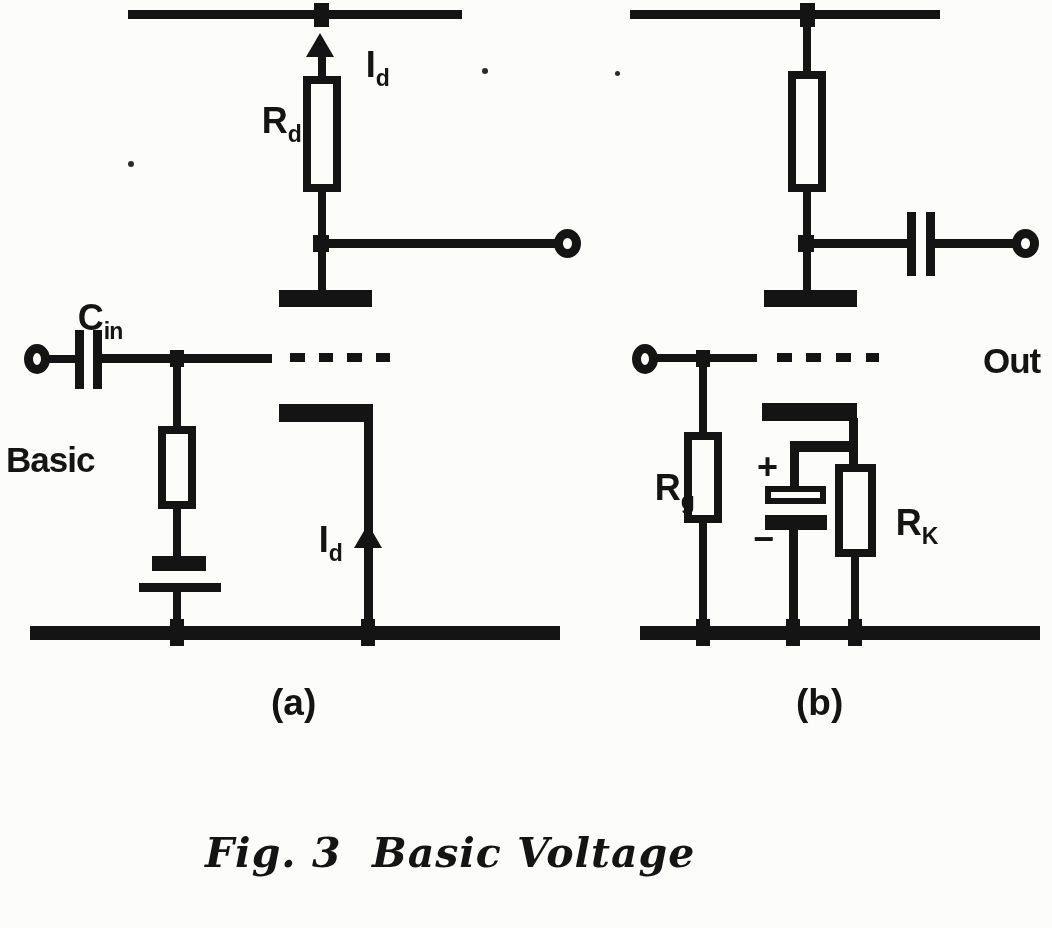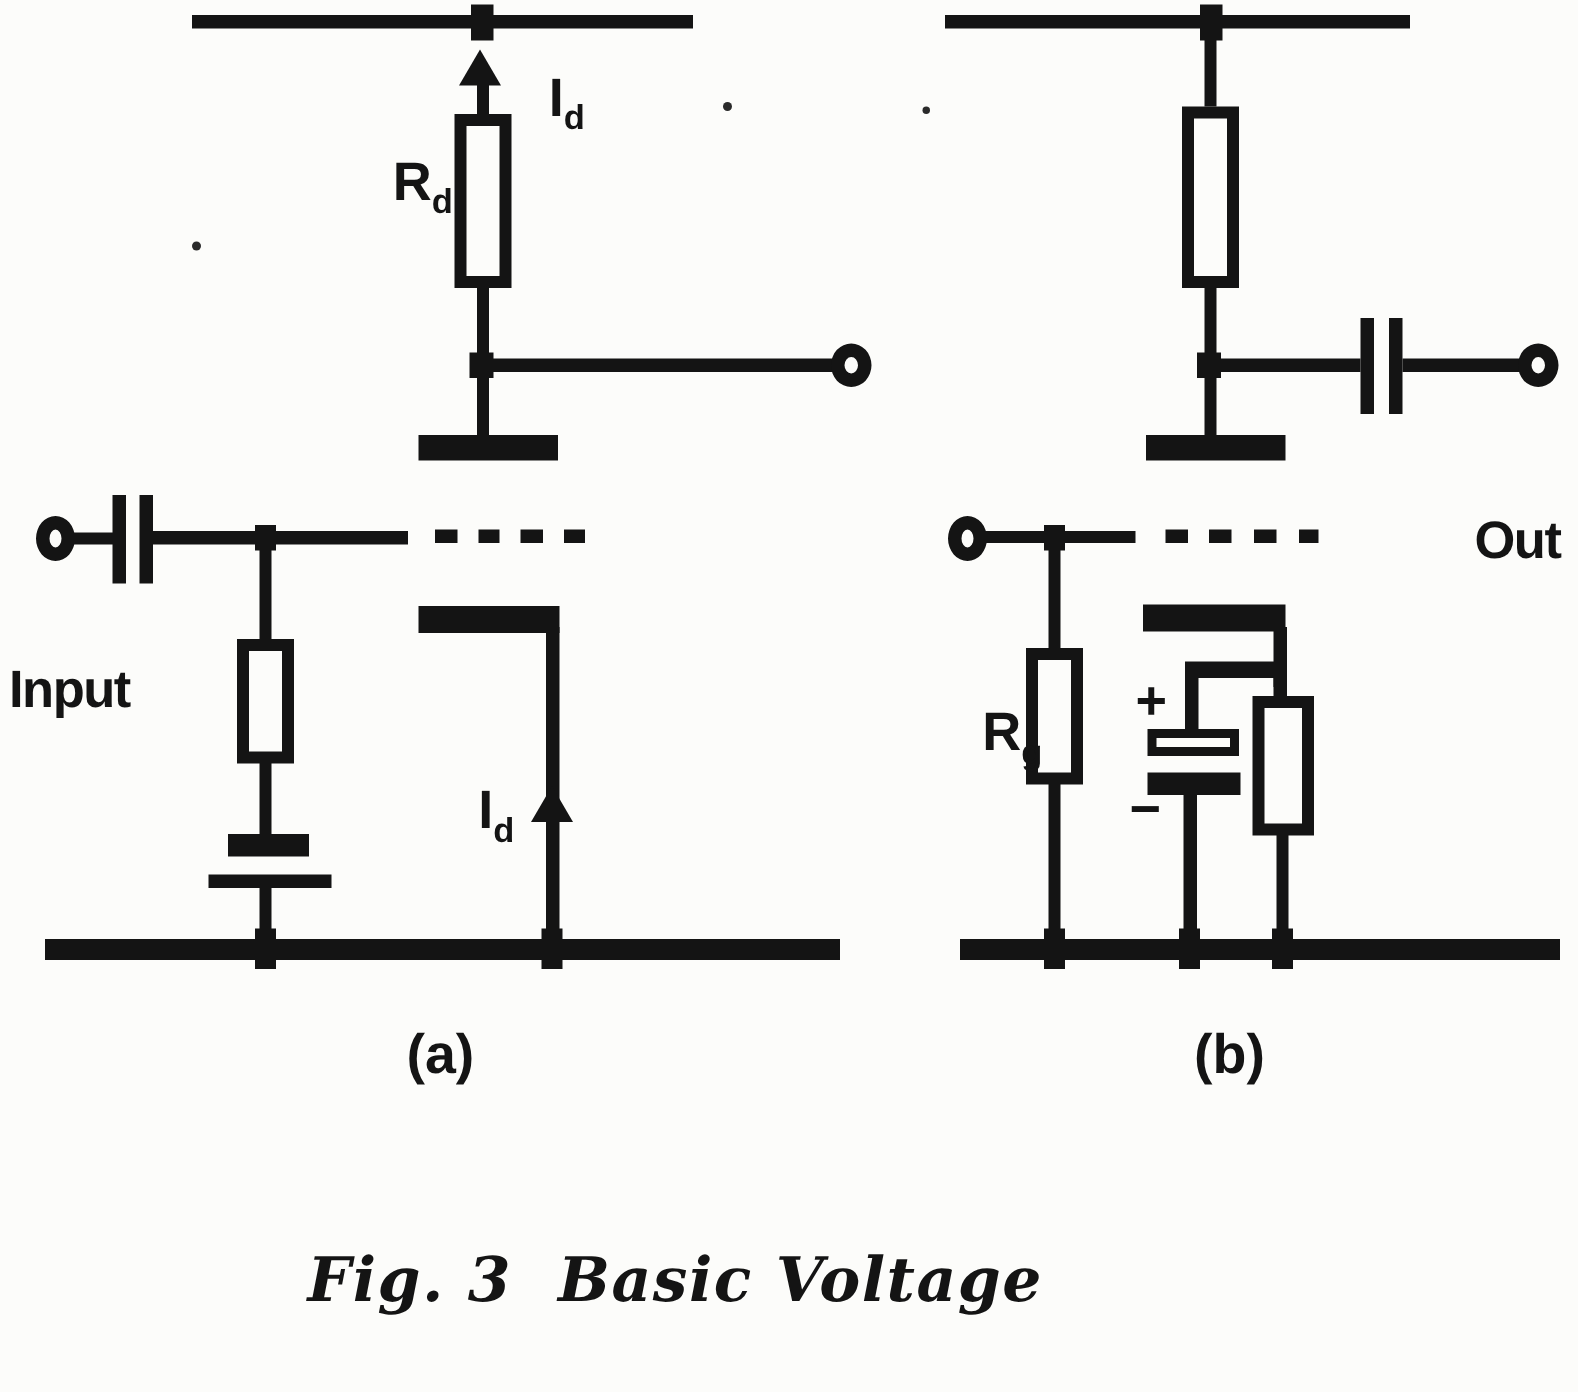--- a/index.html
+++ b/index.html
@@ -67,23 +67,26 @@
   <div class="w" style="left:364px;top:418px;width:9px;height:212px;"></div>
   <div class="tri-up" style="left:354px;top:524px;"></div>
   <div class="lbl" style="left:305px;top:504px;">
     <span class="base">I</span><span class="sub">d</span>
   </div>
 
   <div class="ring" style="left:24px;top:344px;width:26px;height:30px;"></div>
   <div class="w" style="left:47px;top:355px;width:29px;height:8px;"></div>
   <div class="w" style="left:75px;top:330px;width:9px;height:59px;"></div>
   <div class="w" style="left:93px;top:330px;width:9px;height:59px;"></div>
+  <div class="lbl" style="left:64px;top:282px;">
+    <span class="base">C</span><span class="sub">in</span>
+  </div>
   <div class="w" style="left:102px;top:354px;width:170px;height:9px;"></div>
   <div class="w" style="left:170px;top:350px;width:14px;height:17px;"></div>
-  <div class="lbl txt" style="left:6px;top:442px;">Input</div>
+  <div class="lbl txt" style="left:6px;top:442px;">Basic</div>
 
   <div class="w" style="left:173px;top:362px;width:8px;height:66px;"></div>
   <div class="res" style="left:158px;top:426px;width:38px;height:83px;"></div>
   <div class="w" style="left:173px;top:507px;width:8px;height:51px;"></div>
   <div class="w" style="left:152px;top:556px;width:54px;height:15px;"></div>
   <div class="w" style="left:139px;top:583px;width:82px;height:9px;"></div>
   <div class="w" style="left:173px;top:590px;width:8px;height:42px;"></div>
 
   <div class="w" style="left:30px;top:626px;width:530px;height:14px;"></div>
   <div class="w" style="left:170px;top:619px;width:14px;height:27px;"></div>
@@ -130,20 +133,23 @@
   <div class="w" style="left:790px;top:450px;width:9px;height:38px;"></div>
   <div class="res" style="left:765px;top:486px;width:61px;height:18px;border-width:6px;"></div>
   <div class="w" style="left:765px;top:515px;width:62px;height:15px;"></div>
   <div class="w" style="left:789px;top:529px;width:9px;height:101px;"></div>
   <div class="lbl sign" style="left:757px;top:449px;">+</div>
   <div class="lbl sign" style="left:753px;top:521px;">−</div>
 
   <div class="w" style="left:849px;top:450px;width:9px;height:16px;"></div>
   <div class="res" style="left:835px;top:464px;width:41px;height:93px;"></div>
   <div class="w" style="left:851px;top:555px;width:8px;height:75px;"></div>
+  <div class="lbl" style="left:882px;top:487px;">
+    <span class="base">R</span><span class="sub">K</span>
+  </div>
 
   <div class="w" style="left:640px;top:626px;width:400px;height:14px;"></div>
   <div class="w" style="left:696px;top:619px;width:14px;height:27px;"></div>
   <div class="w" style="left:786px;top:619px;width:14px;height:27px;"></div>
   <div class="w" style="left:848px;top:619px;width:14px;height:27px;"></div>
 
   <div class="lbl sublabel" style="left:796px;top:684px;">(b)</div>
 
   <div class="speck" style="left:482px;top:68px;width:6px;height:6px;"></div>
   <div class="speck" style="left:128px;top:161px;width:6px;height:6px;"></div>

